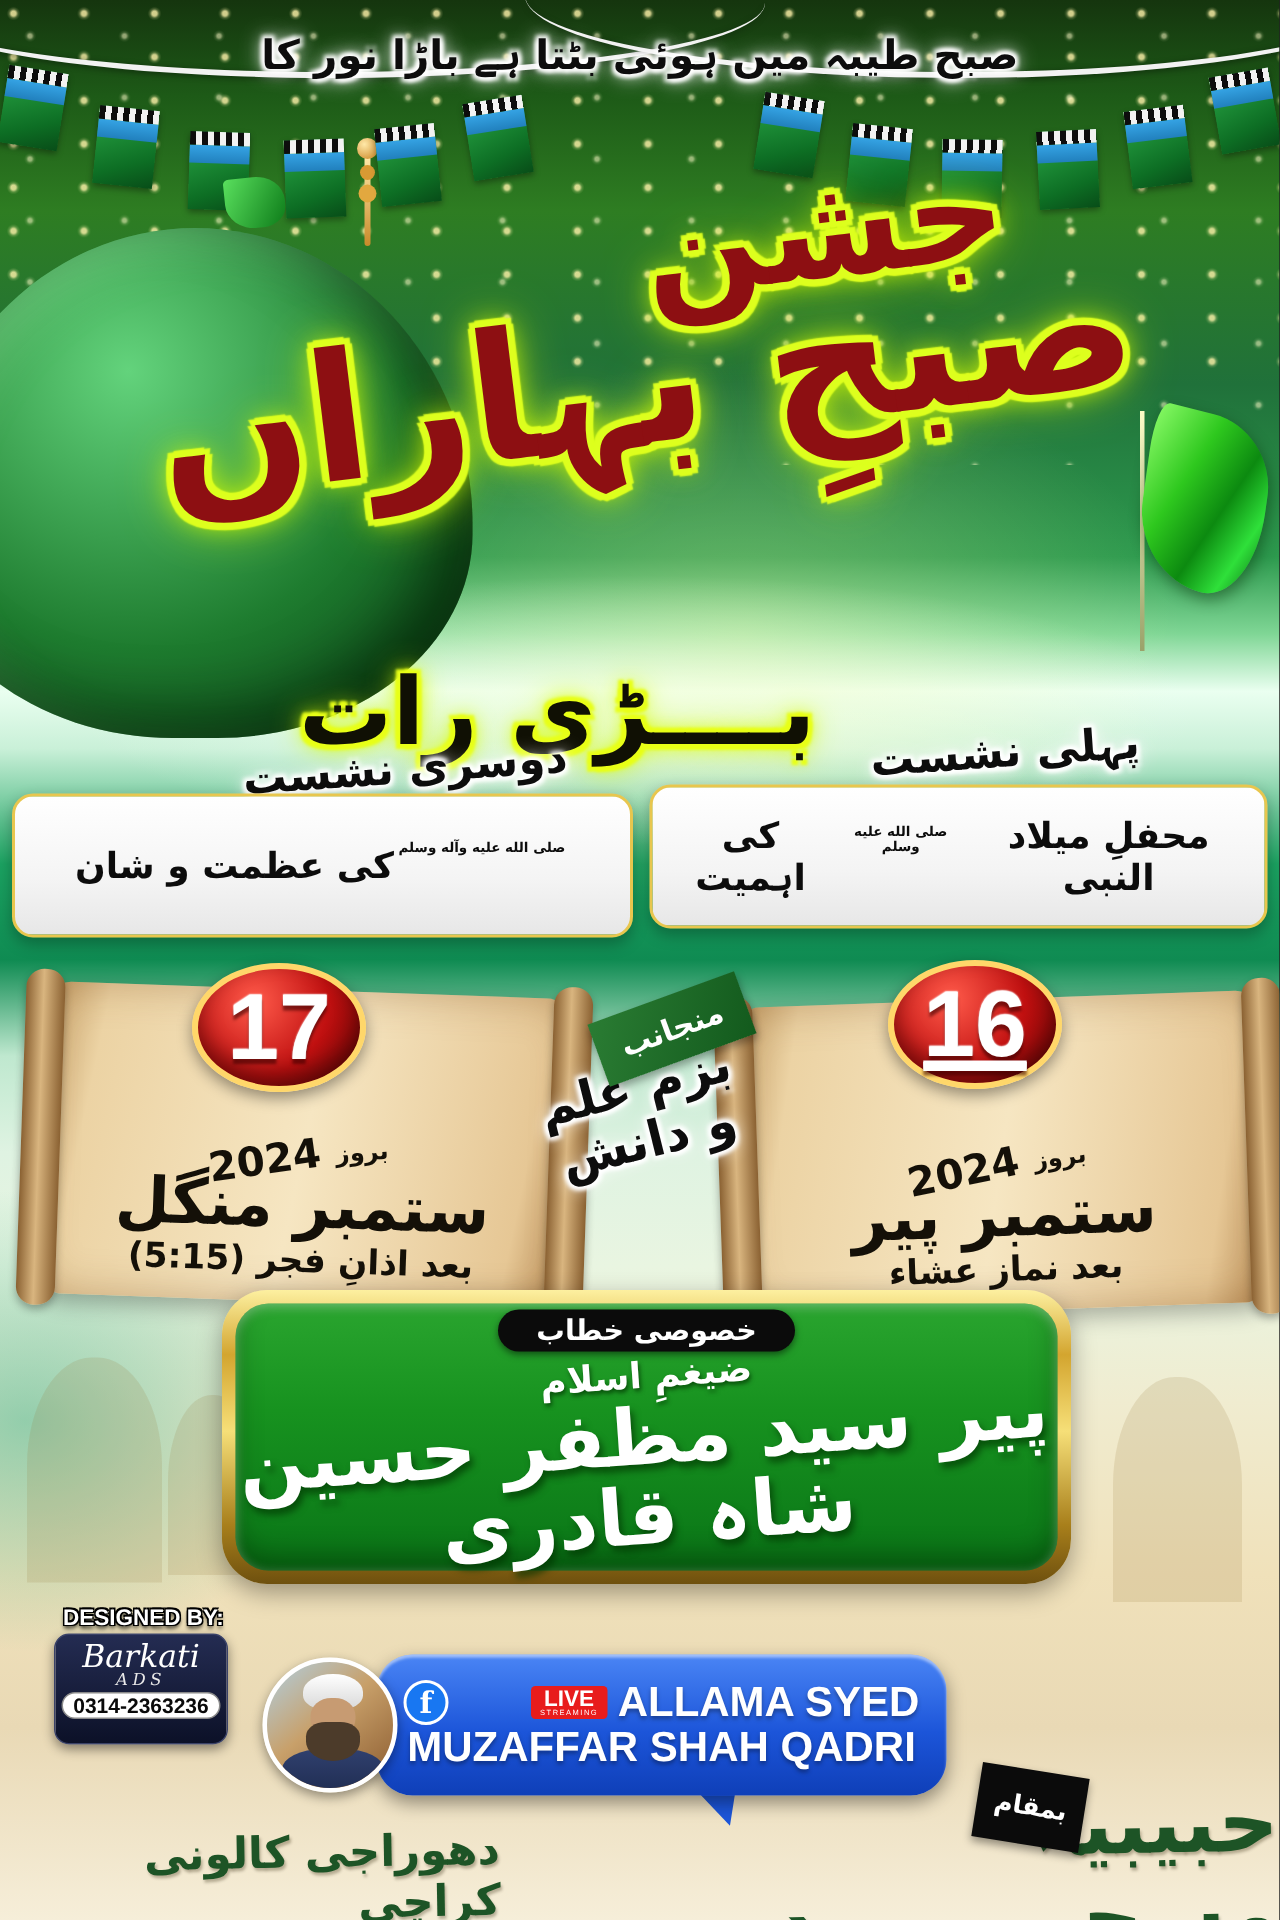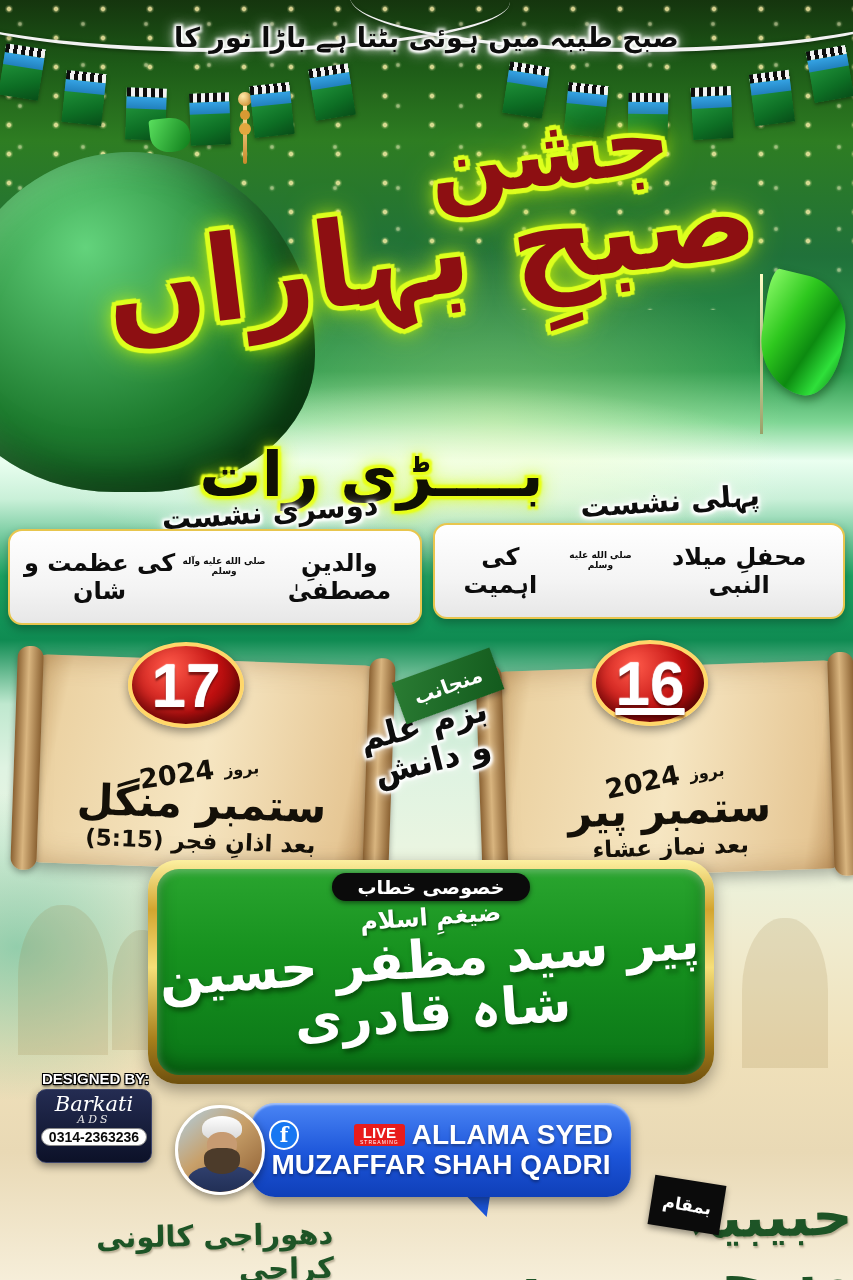--- a/index.html
+++ b/index.html
@@ -132,21 +132,21 @@
   
   .org-tag{position:absolute;left:396px;top:664px;width:104px;height:44px;z-index:7;
     background:linear-gradient(120deg,#2a7c33,#135a1d);transform:rotate(-20deg);
     display:flex;align-items:center;justify-content:center;color:#fff;font-size:20px;font-weight:bold;
     box-shadow:0 3px 6px rgba(0,0,0,.35);}
   .org-name{position:absolute;left:352px;top:706px;width:152px;z-index:6;text-align:center;
     font-size:33px;font-weight:bold;line-height:1.12;transform:rotate(-14deg);color:#0d0d0d;
     text-shadow:-2px -2px 3px #fff,2px -2px 3px #fff,-2px 2px 3px #fff,2px 2px 3px #fff,0 0 12px #fff;}
 
   
-  .plaque{position:absolute;left:148px;top:860px;width:566px;height:224px;z-index:8;
+  .plaque{position:absolute;left:148px;top:860px;width:566px;height:196px;z-index:8;
     background:linear-gradient(180deg,#fdf0a0 0%,#d3a52f 22%,#f6df78 48%,#a87f1b 80%,#6e500e 100%);
     border-radius:30px;padding:9px;box-shadow:0 6px 16px rgba(0,0,0,.35);}
   .plaque-inner{width:100%;height:100%;border-radius:22px;position:relative;
     background:linear-gradient(180deg,#2aa52f 0%,#17921f 40%,#0a7517 100%);
     box-shadow:inset 0 2px 8px rgba(255,255,255,.35), inset 0 -10px 18px rgba(0,40,0,.45);
     display:flex;flex-direction:column;align-items:center;padding-top:4px;}
   .plaque-badge{background:#0b0b0b;color:#fff;border-radius:16px;padding:3px 26px;
     font-size:19px;font-weight:bold;box-shadow:0 2px 5px rgba(0,0,0,.5);}
   .plaque-sub{color:#fff;font-size:24px;font-weight:bold;margin-top:2px;transform:rotate(-4deg);
     text-shadow:1px 2px 3px rgba(0,50,0,.7);}
@@ -250,21 +250,20 @@
 
   <div class="sess-head first rtl glow-white">پہلی نشست</div>
   <div class="topic-box first rtl">
     <span class="big">محفلِ میلاد النبی</span>
     <span class="hon">صلى الله عليه وسلم</span>
     <span class="big">کی اہمیت</span>
   </div>
 
   <div class="sess-head second rtl glow-white">دوسری نشست</div>
   <div class="topic-box second rtl">
-    <span class="big">والدینِ مصطفیٰ</span>
     <span class="hon">صلى الله عليه وآله وسلم</span>
     <span class="big">کی عظمت و شان</span>
   </div>
 
   <div class="scroll right">
     <div class="inner rtl">
       <div class="yearrow">
         <span class="prefix">بروز</span>
         <span>2024</span>
       </div>

